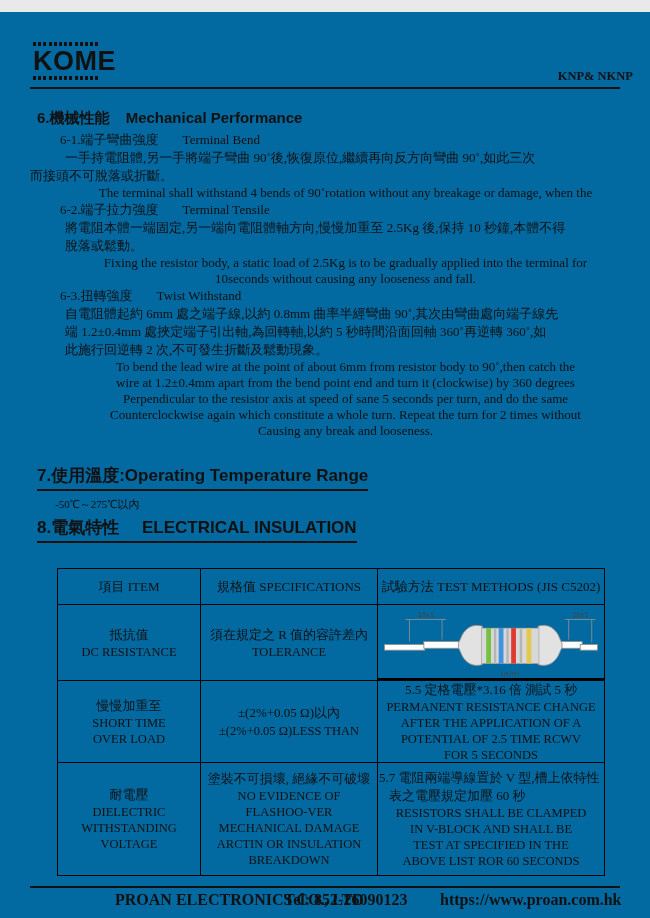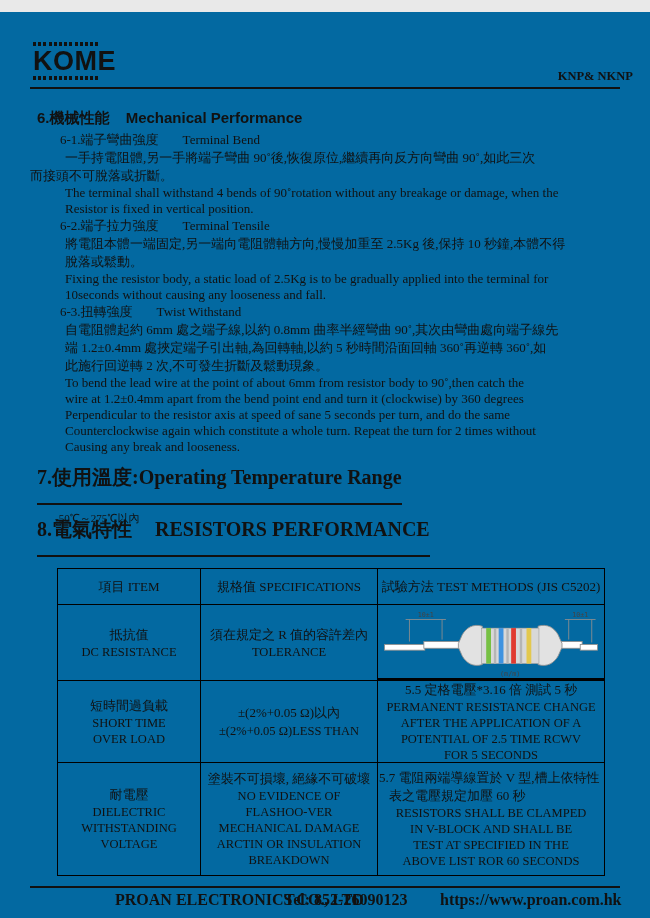--- a/index.html
+++ b/index.html
@@ -17,30 +17,30 @@
   .product-code{position:absolute;right:17px;top:57px;font-size:12.5px;font-weight:bold;}
   .hrule{position:absolute;left:30px;width:590px;height:2px;background:#111;}
   .hrule.top{top:75px;}
   .hrule.bottom{top:874px;}
   
   .sec6{position:absolute;left:30px;top:97px;width:596px;}
   .sec-title{font-family:"Liberation Sans",sans-serif;font-weight:bold;font-size:15px;height:22px;margin-left:7px;}
   .sec-title .t-en{margin-left:12px;}
   .ln{white-space:nowrap;}
   .zh{font-size:13px;line-height:18px;}
-  .en{font-size:13px;line-height:16px;}
+  .en{font-size:13px;line-height:16px;text-align:center;}
   .ind-sub{margin-left:30px;}
   .ind-para{margin-left:35px;}
   .subhead .sub-en{margin-left:24px;}
   
   .sec7{position:absolute;left:30px;top:452px;}
   .sec8{position:absolute;left:30px;top:504px;}
   .u-title{
-    display:inline-block;font-family:Liberation Serif, serif;font-weight:bold;font-size:20px;
-    border-bottom:2px solid #111;padding-bottom:12px;margin-left:7px;white-space:nowrap;
+    display:inline-block;font-family:Liberation Sans, sans-serif;font-weight:bold;font-size:17px;
+    border-bottom:2px solid #111;padding-bottom:2px;margin-left:7px;white-space:nowrap;
   }
   .u-title .t-en{margin-left:18px;}
   .sec7 .range{margin-left:25px;margin-top:4px;font-size:11px;}
   
   .dtable{
     position:absolute;left:57px;top:556px;
     display:grid;grid-template-columns:143px 177px 226px;grid-template-rows:36px 76px 82px 112px;
     border:1px solid #000;
   }
   .cell{border-right:1px solid #000;border-bottom:1px solid #000;box-sizing:border-box;
@@ -82,21 +82,20 @@
       <span class="t-zh">6.機械性能</span>
       <span class="t-en">Mechanical Performance</span>
     </div>
 
     <div class="ln zh ind-sub subhead">
       <span>6-1.端子彎曲強度</span><span class="sub-en">Terminal Bend</span>
     </div>
     <div class="ln zh ind-para">一手持電阻體,另一手將端子彎曲 90˚後,恢復原位,繼續再向反方向彎曲 90˚,如此三次</div>
     <div class="ln zh">而接頭不可脫落或折斷。</div>
     <div class="ln en ind-para">The terminal shall withstand 4 bends of 90˚rotation without any breakage or damage, when the</div>
-    <div class="ln en ind-para">Resistor is fixed in vertical position.</div>
 
     <div class="ln zh ind-sub subhead">
       <span>6-2.端子拉力強度</span><span class="sub-en">Terminal Tensile</span>
     </div>
     <div class="ln zh ind-para">將電阻本體一端固定,另一端向電阻體軸方向,慢慢加重至 2.5Kg 後,保持 10 秒鐘,本體不得</div>
     <div class="ln zh ind-para">脫落或鬆動。</div>
     <div class="ln en ind-para">Fixing the resistor body, a static load of 2.5Kg is to be gradually applied into the terminal for</div>
     <div class="ln en ind-para">10seconds without causing any looseness and fall.</div>
 
     <div class="ln zh ind-sub subhead">
@@ -113,21 +112,21 @@
   </section>
 
   <section class="sec7">
     <div class="u-title">7.使用溫度:Operating Temperature Range</div>
     <div class="range zh">-50℃～275℃以內</div>
   </section>
 
   <section class="sec8">
     <div class="u-title">
       <span class="t-zh">8.電氣特性</span>
-      <span class="t-en">RESISTORS PERFORMANCE</span>
+      <span class="t-en">ELECTRICAL INSULATION</span>
     </div>
   </section>
 
   <div class="dtable">
 
     <div class="cell th">項目 ITEM</div>
     <div class="cell th">規格值 SPECIFICATIONS</div>
     <div class="cell th last-col">試驗方法 TEST METHODS (JIS C5202)</div>
 
     <div class="cell">
@@ -164,21 +163,21 @@
         <rect x="121" y="22" width="5" height="37" fill="#3f93e0"></rect>
         <rect x="129" y="22" width="2.5" height="37" fill="#b5b5b5"></rect>
         <rect x="134" y="22" width="5" height="37" fill="#e03a30"></rect>
         <rect x="143" y="22" width="2.5" height="37" fill="#b5b5b5"></rect>
         <rect x="150" y="22" width="5" height="37" fill="#e3c84e"></rect>
         <text x="133" y="72" text-anchor="middle">(m/m)</text>
       </svg>
     </div>
 
     <div class="cell">
-      <div class="c-ln zh-t">短時間過負載</div>
+      <div class="c-ln zh-t">慢慢加重至</div>
       <div class="c-ln en-t">SHORT TIME</div>
       <div class="c-ln en-t">OVER LOAD</div>
     </div>
     <div class="cell spec2">
       <div class="c-ln zh-t">±(2%+0.05 Ω)以內</div>
       <div class="c-ln en-t">±(2%+0.05 Ω)LESS THAN</div>
     </div>
     <div class="cell last-col test-cell">
       <div class="c-ln zh-t">5.5 定格電壓*3.16 倍 測試 5 秒</div>
       <div class="c-ln en-t">PERMANENT RESISTANCE CHANGE</div>

